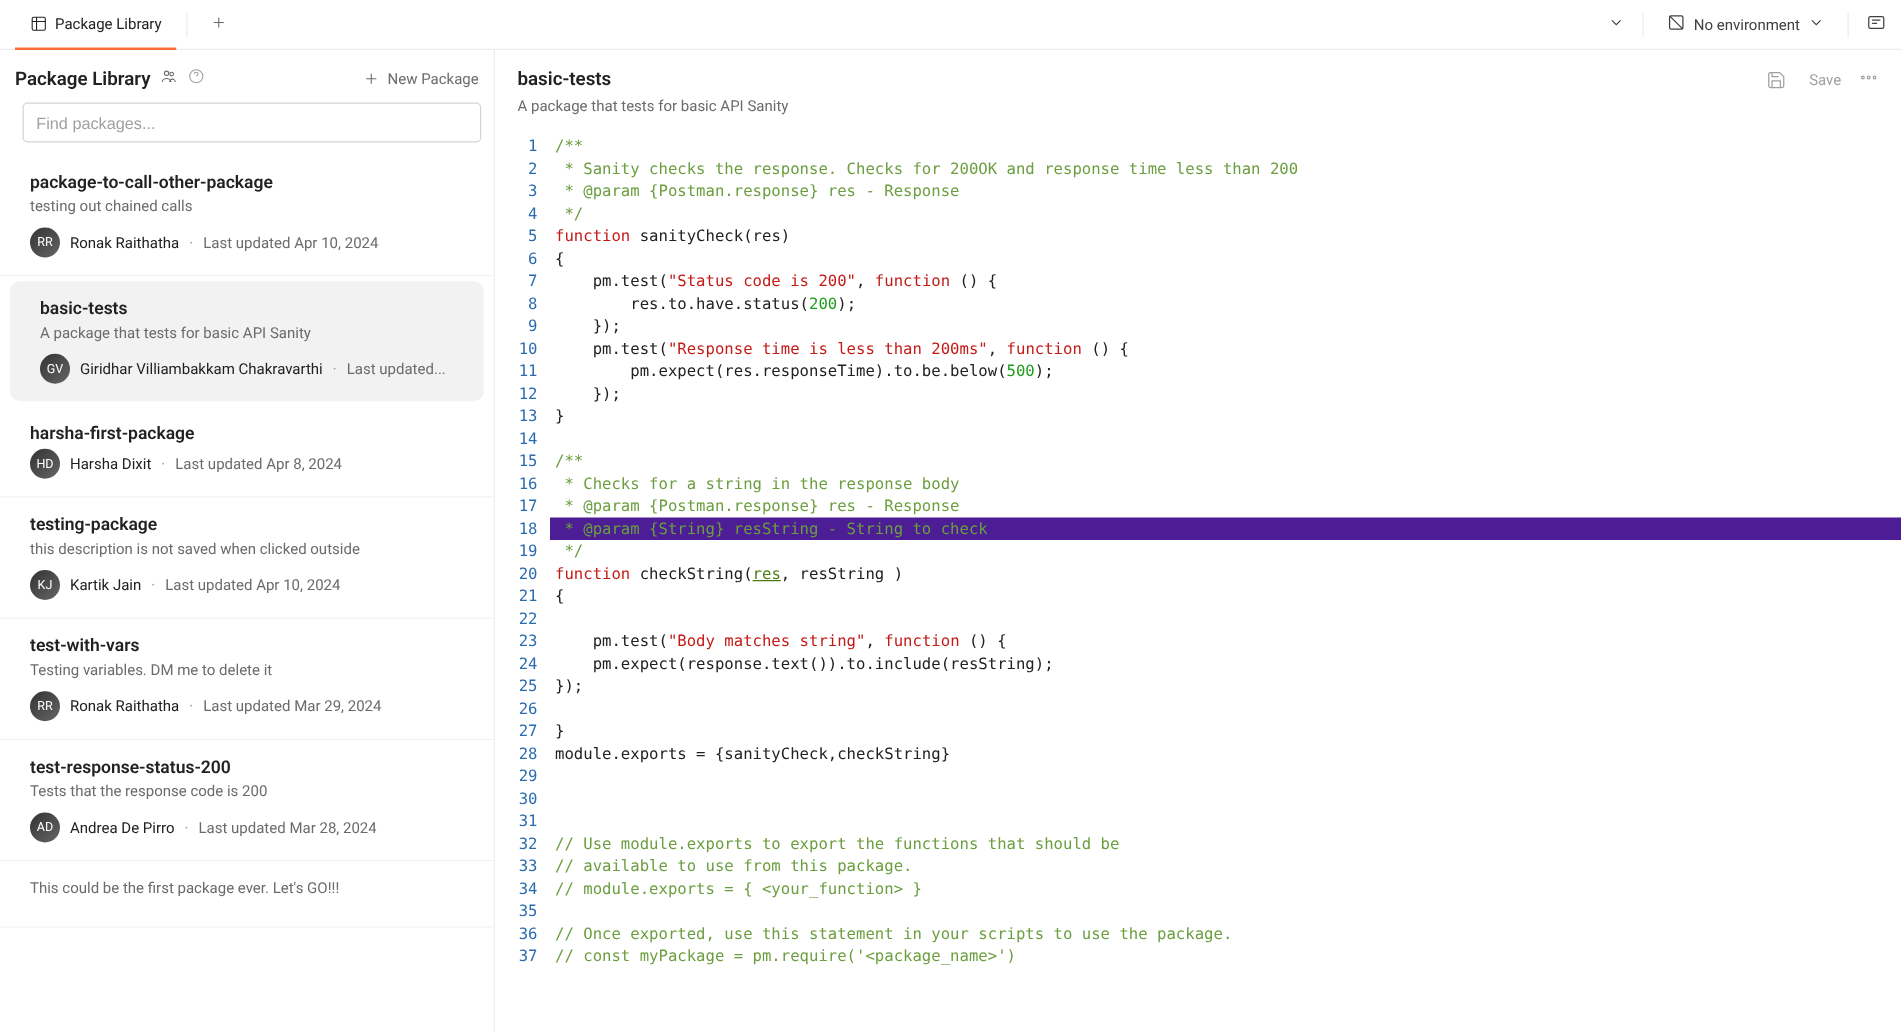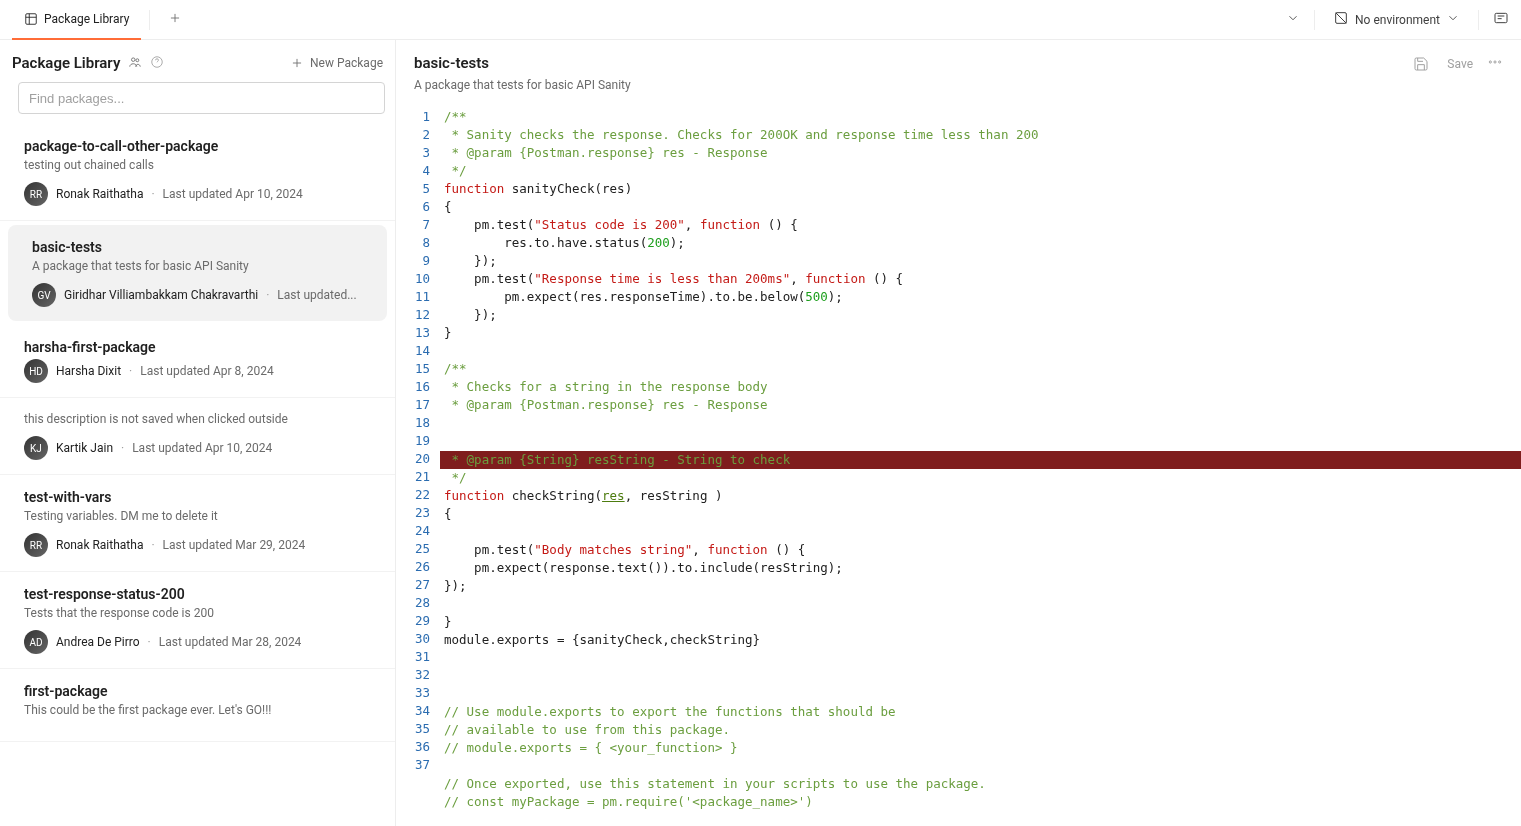--- a/index.html
+++ b/index.html
@@ -35,21 +35,21 @@
 .content-title { font-size: 15px; font-weight: 600; margin-bottom: 6px; }
 .content-desc { font-size: 12px; color: #6b6b6b; }
 .content-actions { display: flex; align-items: center; gap: 14px; color: #6b6b6b; font-size: 12px; }
 .save-btn { display: flex; align-items: center; gap: 18px; cursor: pointer; color: #a0a0a0; }
 .more-btn { cursor: pointer; color: #a0a0a0; }
 .editor { flex: 1; display: flex; overflow: auto; font-family: "SF Mono", Menlo, Consolas, monospace; font-size: 12.5px; line-height: 18px; }
 .gutter { width: 44px; text-align: right; padding-right: 10px; color: #2b6cb0; user-select: none; padding-top: 4px; }
 .gutter .ln { height: 18px; }
 .code { flex: 1; padding-top: 4px; white-space: pre; padding-left: 4px; position: relative; }
 .code-line { height: 18px; }
-.code-line.hl { background: #7f1d1d; margin-left: -4px; padding-left: 4px; margin-top: 37px; }
+.code-line.hl { background: #4c1d95; margin-left: -4px; padding-left: 4px; }
 .tok-comment { color: #6b9e3f; }
 .tok-keyword { color: #c41a16; }
 .tok-string { color: #c41a16; }
 .tok-number { color: #1c9e1c; }
 .tok-param { color: #4d7c0f; text-decoration: underline; }
 .tok-plain { color: #212121; }
 .icon-svg { width: 14px; height: 14px; stroke: currentColor; fill: none; stroke-width: 1.5; }
 .icon-svg-16 { width: 16px; height: 16px; stroke: currentColor; fill: none; stroke-width: 1.5; }
 .meta-text { white-space: nowrap; overflow: hidden; text-overflow: ellipsis; }
 </style>
@@ -158,20 +158,21 @@
         <div class="pkg-item">
           <div class="pkg-name">harsha-first-package</div>
           <div class="pkg-meta">
             <span class="avatar">HD</span>
             <span class="author meta-text" style="max-width: 200px;">Harsha Dixit</span>
             <span class="dot">·</span>
             <span class="meta-text">Last updated Apr 8, 2024</span>
           </div>
         </div>
         <div class="pkg-item">
+          <div class="pkg-name">testing-package</div>
           <div class="pkg-desc">this description is not saved when clicked outside</div>
           <div class="pkg-meta">
             <span class="avatar">KJ</span>
             <span class="author meta-text" style="max-width: 200px;">Kartik Jain</span>
             <span class="dot">·</span>
             <span class="meta-text">Last updated Apr 10, 2024</span>
           </div>
         </div>
         <div class="pkg-item">
           <div class="pkg-name">test-with-vars</div>
@@ -187,21 +188,20 @@
           <div class="pkg-name">test-response-status-200</div>
           <div class="pkg-desc">Tests that the response code is 200</div>
           <div class="pkg-meta">
             <span class="avatar">AD</span>
             <span class="author meta-text" style="max-width: 200px;">Andrea De Pirro</span>
             <span class="dot">·</span>
             <span class="meta-text">Last updated Mar 28, 2024</span>
           </div>
         </div>
         <div class="pkg-item">
-          <div class="pkg-name">first-package</div>
           <div class="pkg-desc">This could be the first package ever. Let's GO!!!</div>
         </div>
       </div>
   </div>
 
   <div class="content">
     <div class="content-header">
       <div>
         <div class="content-title">basic-tests</div>
         <div class="content-desc">A package that tests for basic API Sanity</div>

